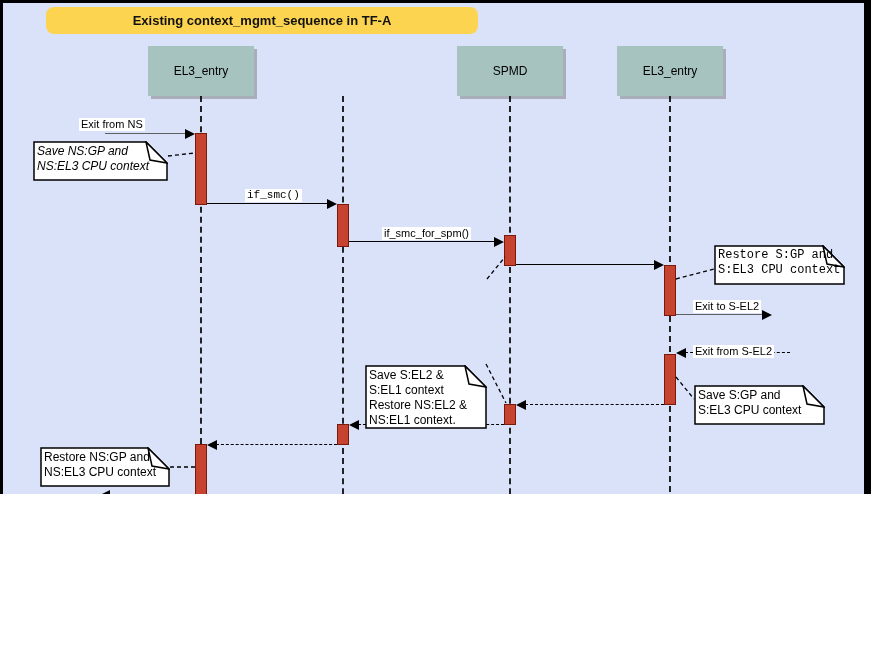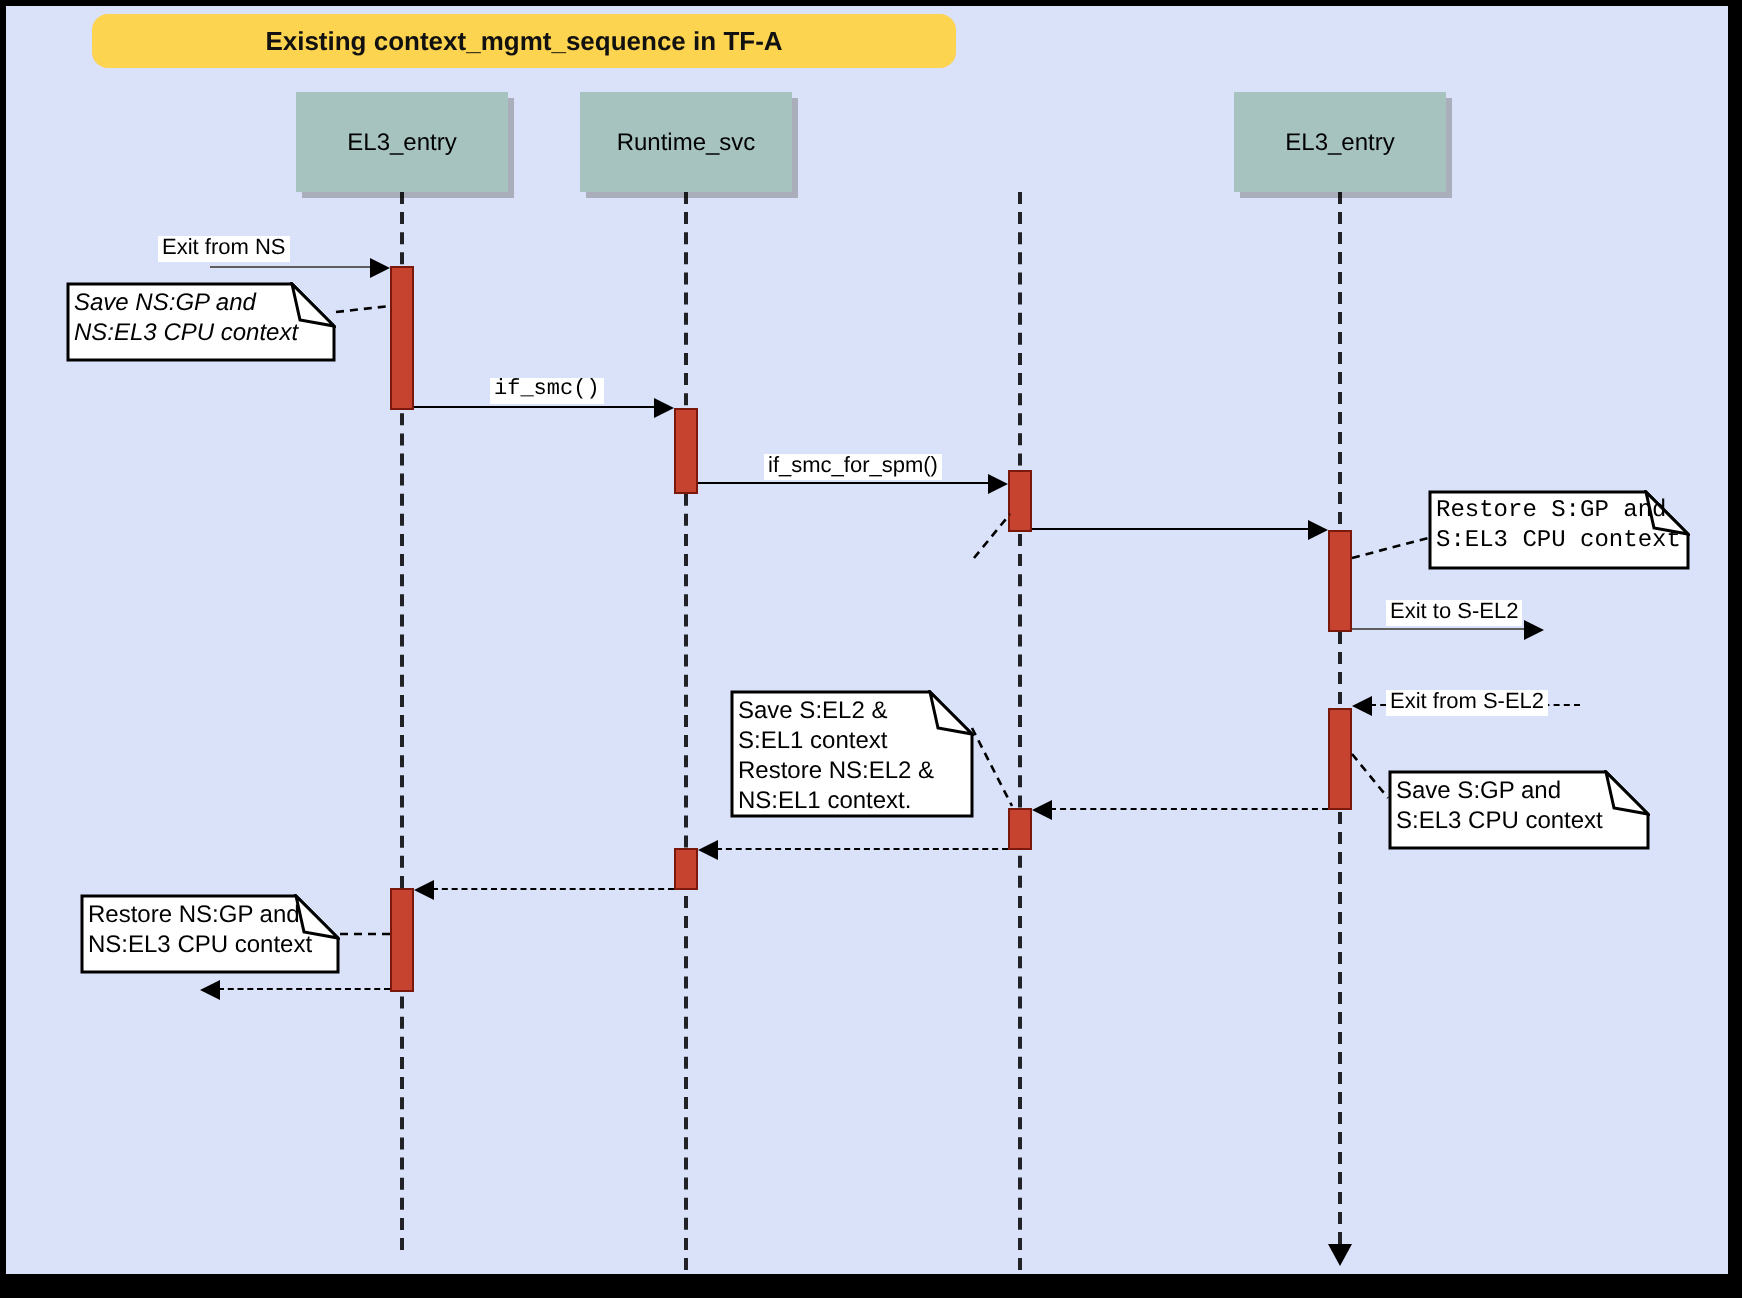--- a/index.html
+++ b/index.html
@@ -2,21 +2,21 @@
 <html style="--bg: #dae2fa; --frame: #000000; --title-bg: #fcd44f; --node-fill: #a6c3c0; --activation-fill: #c5432f; --activation-border: #7a190b; --note-fill: #ffffff; --line: #000000; --gray-line: #5f5f5f;"><head>
 <meta charset="utf-8">
 <style>
   :root{
     --bg:#dae2fa; --frame:#000000; --title-bg:#fcd44f; --node-fill:#a6c3c0;
     --activation-fill:#c5432f; --activation-border:#7a190b; --note-fill:#ffffff;
     --line:#000000; --gray-line:#5f5f5f;
   }
   *{margin:0;padding:0;box-sizing:border-box;}
   body{font-family:"Liberation Sans","DejaVu Sans",sans-serif;background:#fff;}
-  .frame{position:relative;width:871px;height:649px;background:var(--frame);overflow:hidden;}
+  .frame{position:relative;width:871px;height:494px;background:var(--frame);overflow:hidden;}
   .canvas{position:absolute;left:3px;top:3px;width:861px;height:634px;background:var(--bg);overflow:hidden;}
 
   
   .title{position:absolute;left:43px;top:4px;width:432px;height:27px;background:var(--title-bg);
     border-radius:8px;text-align:center;line-height:27px;font-size:13px;font-weight:bold;color:#111;}
 
   
   .hdr{position:absolute;top:43px;width:106px;height:50px;background:var(--node-fill);
     box-shadow:3px 3px 0 rgba(110,110,110,0.45);text-align:center;line-height:50px;font-size:12px;color:#000;}
   .hdr1{left:145px;} .hdr2{left:287px;} .hdr3{left:454px;} .hdr4{left:614px;}
@@ -71,39 +71,39 @@
   .lb5{left:690px;top:297px;}
   .lb6{left:690px;top:342px;}
 
   
   .note{position:absolute;font-size:12px;line-height:15px;color:#000;}
   .note .ntext{position:relative;padding:3px 0 0 4px;}
   .note svg.note-bg{position:absolute;left:0;top:0;}
   .n1{left:30px;top:138px;width:135px;height:40px;font-style:italic;}
   .n2{left:362px;top:250px;width:122px;height:64px;}
   .n3{left:711px;top:242px;width:131px;height:40px;font-family:Liberation Mono, monospace;}
-  .n4{left:362px;top:342px;width:122px;height:64px;}
+  .n4{left:362px;top:362px;width:122px;height:64px;}
   .n5{left:691px;top:382px;width:131px;height:40px;}
   .n6{left:37px;top:444px;width:130px;height:40px;}
 
   .overlay{position:absolute;left:0;top:0;pointer-events:none;}
 </style>
 </head>
 <body>
 
 <div class="frame">
   <div class="canvas">
 
     <div class="title">Existing context_mgmt_sequence in TF-A</div>
 
     <div class="hdr hdr1">
       <span>EL3_entry</span>
     </div>
-    <div class="hdr hdr2">
-      <span>Runtime_svc</span>
+    <div class="hdr hdr3">
+      <span>SPMD</span>
     </div>
     <div class="hdr hdr4">
       <span>EL3_entry</span>
     </div>
 
     <div class="life life1"></div>
     <div class="life life2"></div>
     <div class="life life3"></div>
     <div class="life life4"></div>
     <div class="life-end-arrow"></div>

